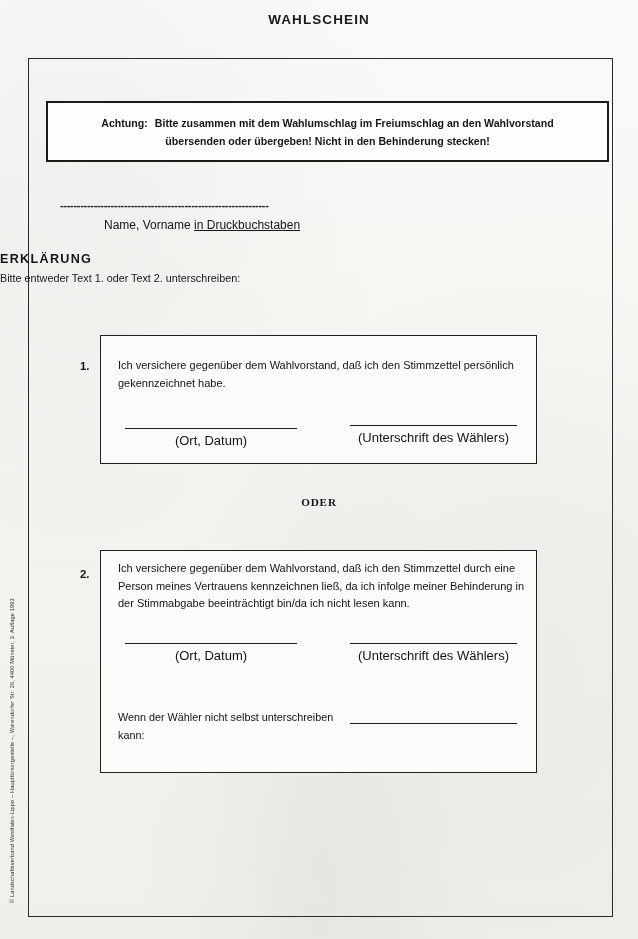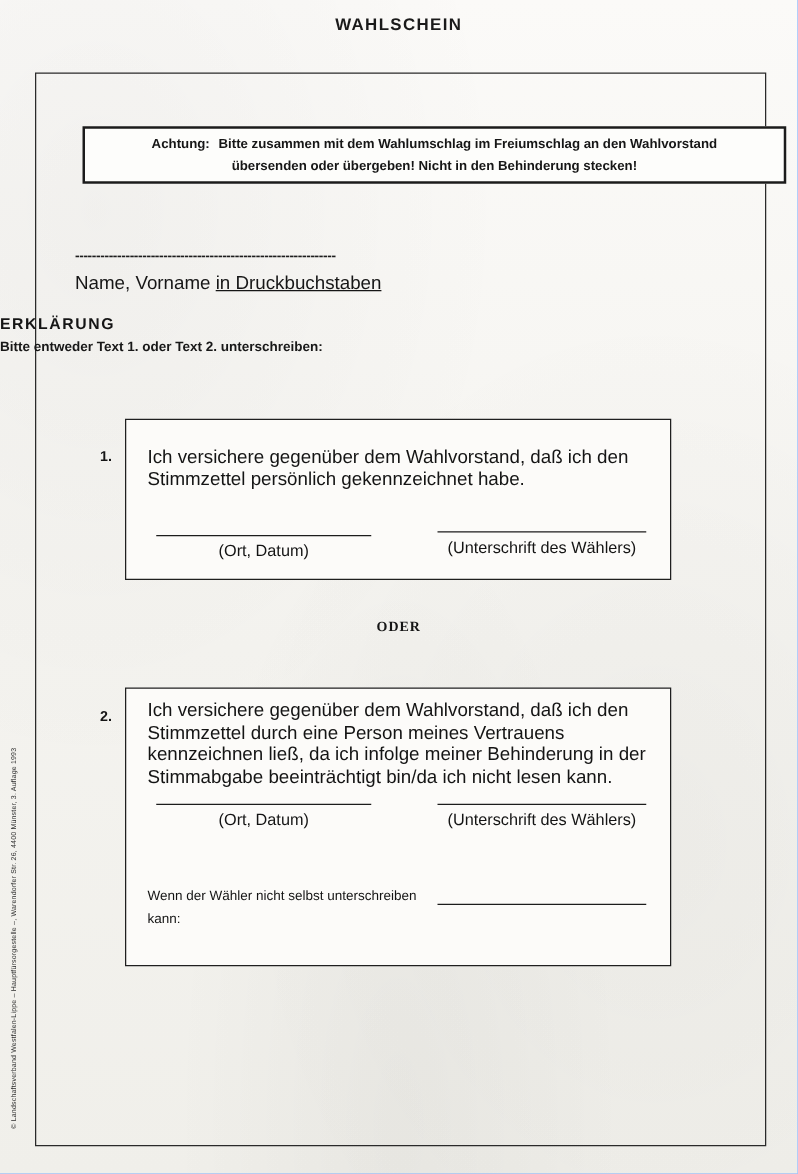--- a/index.html
+++ b/index.html
@@ -52,28 +52,27 @@
     border: 1.4px solid #2a2a2a;
     box-sizing: border-box;
   }
 
   
   #notice-box {
     position: absolute;
     left: 46px;
     top: 101px;
     width: 563px;
-    height: 46px;
+    height: 61px;
     border: 2.6px solid #1b1b1b;
     box-sizing: border-box;
     background: #fdfdfb;
     display: flex;
     align-items: center;
     justify-content: center;
-    margin-left: 20px;
   }
   #notice-inner {
     width: 100%;
     text-align: center;
     font-size: 10.6px;
     line-height: 18px;
     font-weight: bold;
     color: #161616;
   }
   .notice-line { display: block; white-space: nowrap; }
@@ -91,42 +90,43 @@
     line-height: 11px;
     letter-spacing: -0.3px;
     color: #1d1d1d;
     white-space: nowrap;
     overflow: hidden;
     height: 12px;
     font-weight: bold;
   }
   #name-caption {
     margin-top: 6px;
-    font-size: 15px;
+    font-size: 12px;
     color: #161616;
+    margin-left: 44px;
   }
   #name-caption .underlined { text-decoration: underline; }
 
   
   #declaration-heading {
     position: absolute;
     left: 0;
     top: 252px;
     width: 638px;
   }
   #declaration-title {
     font-size: 12.6px;
     font-weight: bold;
     letter-spacing: 1.3px;
     color: #151515;
   }
   #declaration-subtitle {
     margin-top: 6px;
     font-size: 10.8px;
-    font-weight: bold;
+    font-weight: normal;
     color: #181818;
   }
 
   
   .option-number {
     position: absolute;
     font-size: 11.4px;
     font-weight: bold;
     color: #151515;
   }
@@ -136,21 +136,21 @@
     box-sizing: border-box;
     background: #fcfbf9;
   }
   #option-box-1 { left: 100px; top: 335px; width: 437px; height: 129px; }
   #option-box-2 { left: 100px; top: 550px; width: 437px; height: 223px; }
   #option-number-1 { left: 80px; top: 360px; }
   #option-number-2 { left: 80px; top: 568px; }
 
   .option-text {
     position: absolute;
-    font-size: 15px;
+    font-size: 11px;
     line-height: 17.5px;
     color: #141414;
   }
   #option-text-1 { left: 118px; top: 357px; width: 400px; }
   #option-text-2 { left: 118px; top: 560px; width: 408px; }
 
   
   .sig-line {
     position: absolute;
     height: 0;

